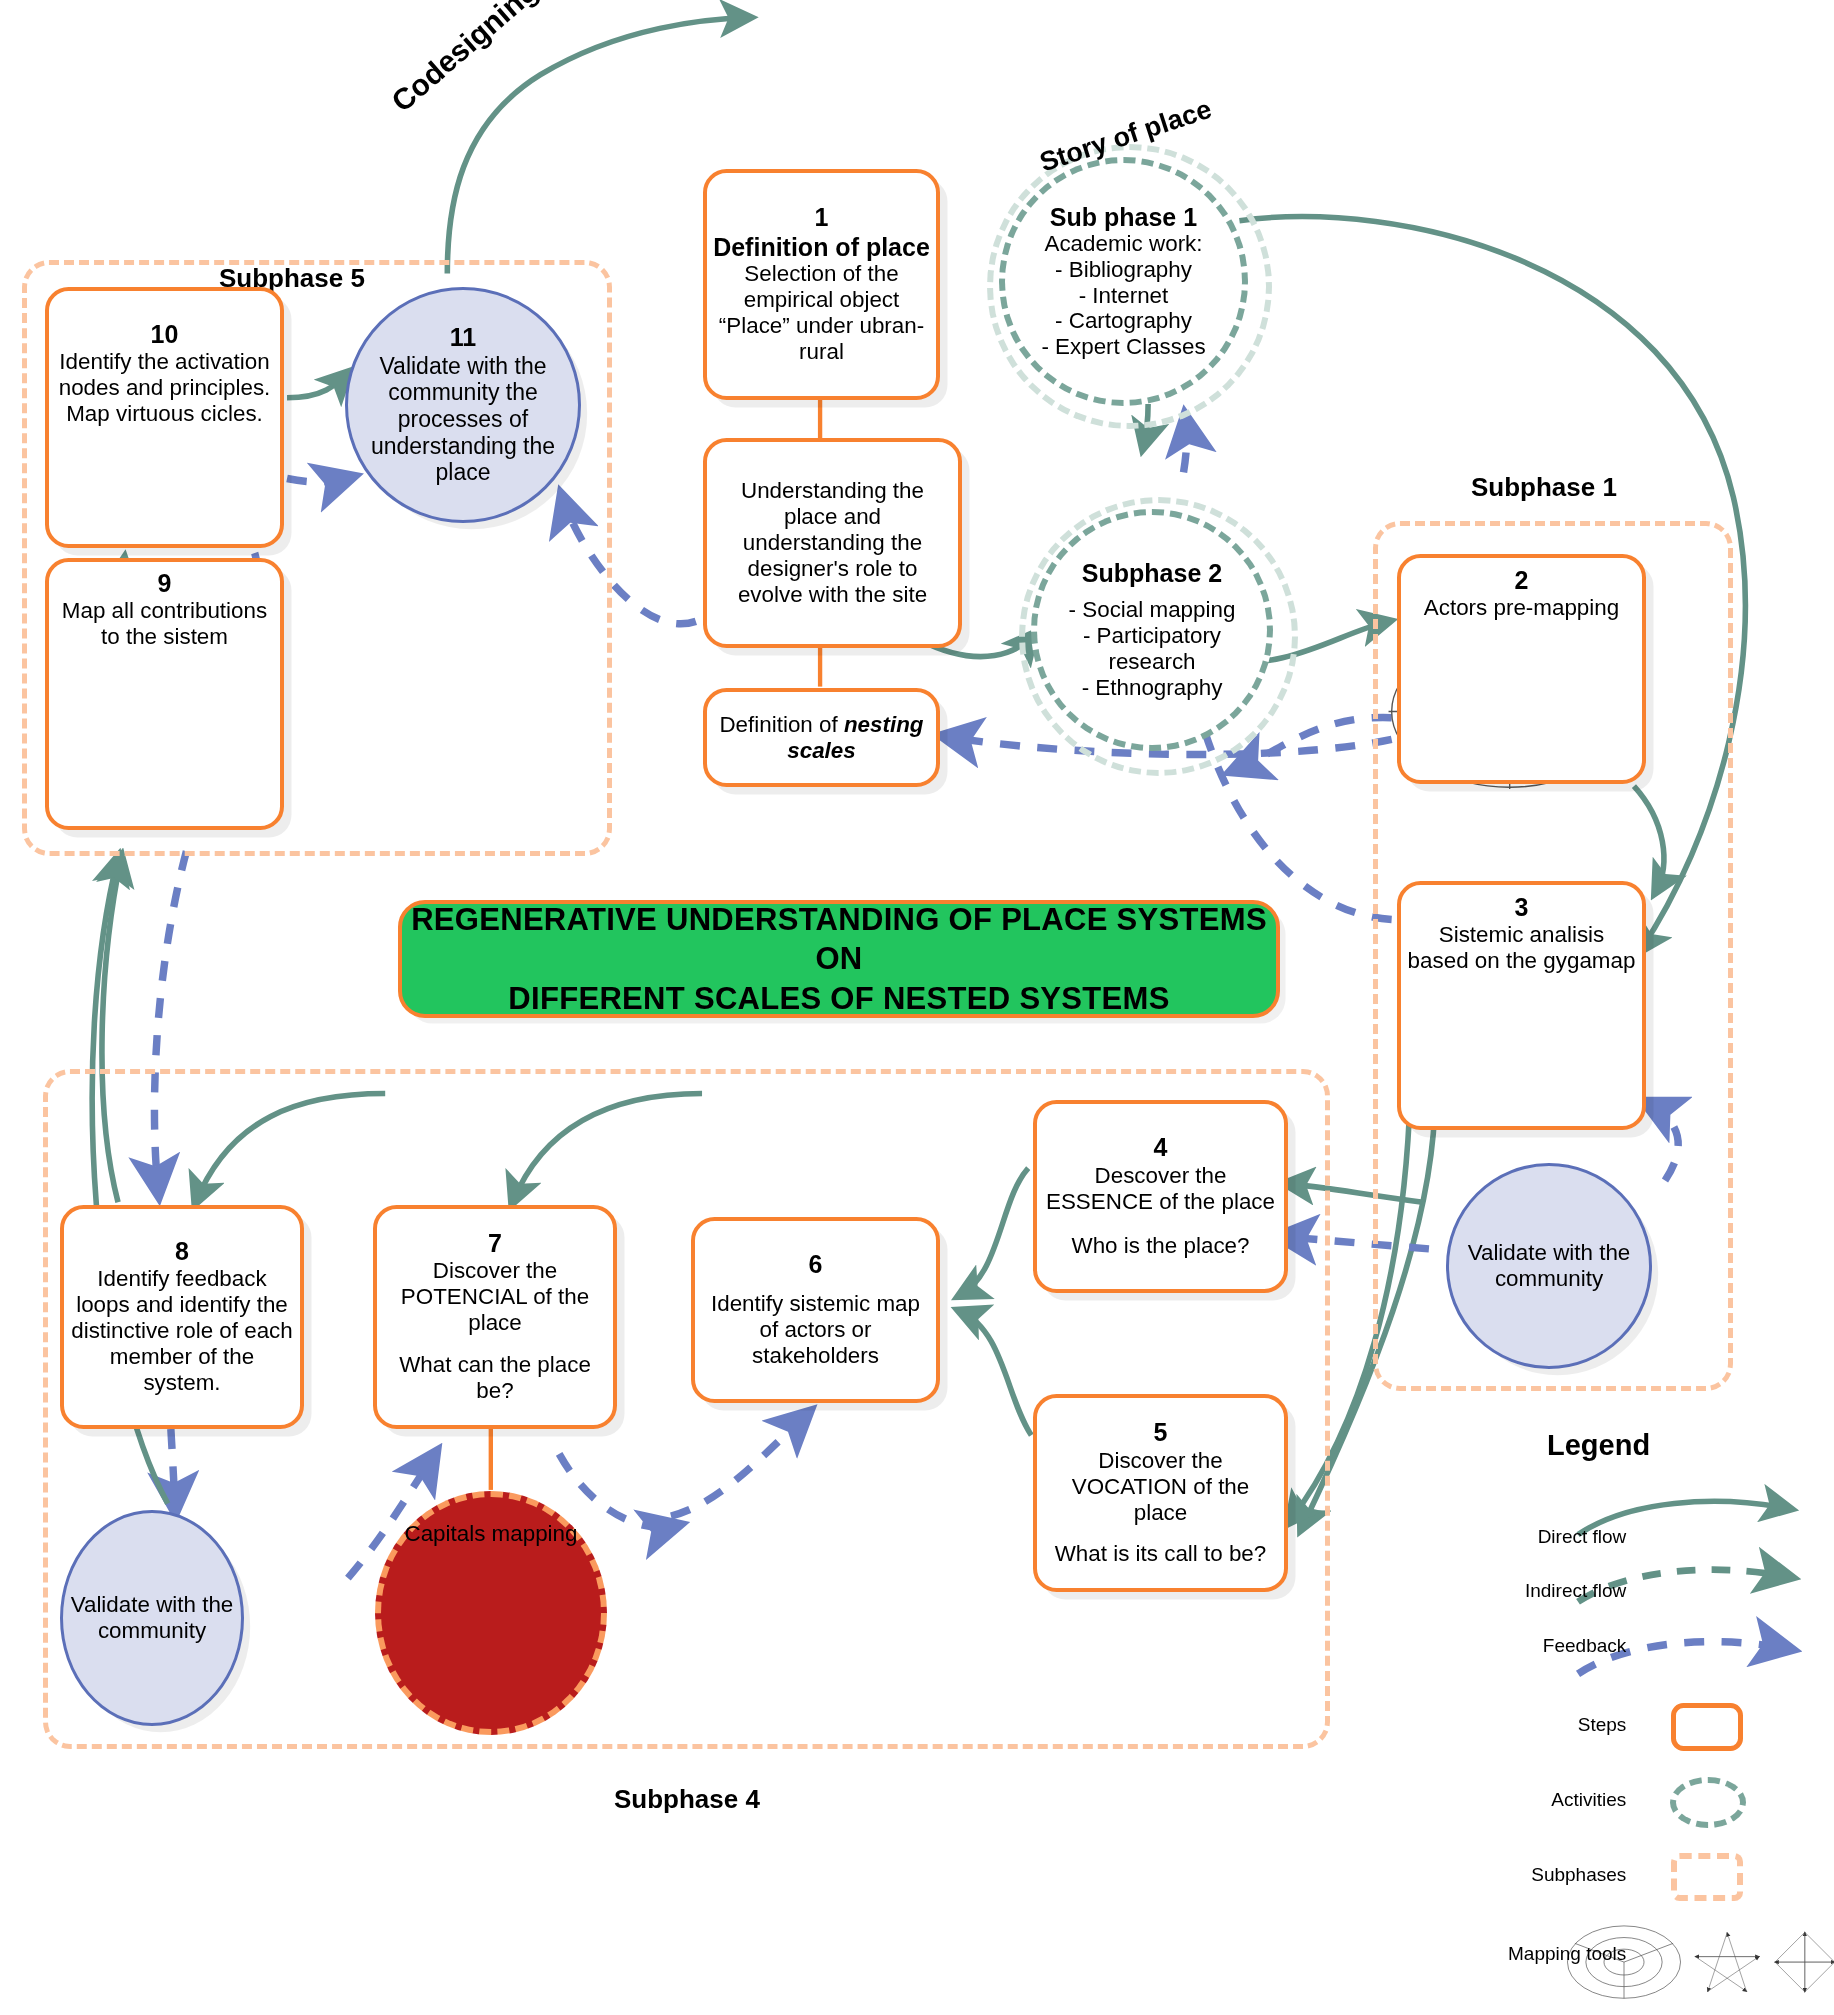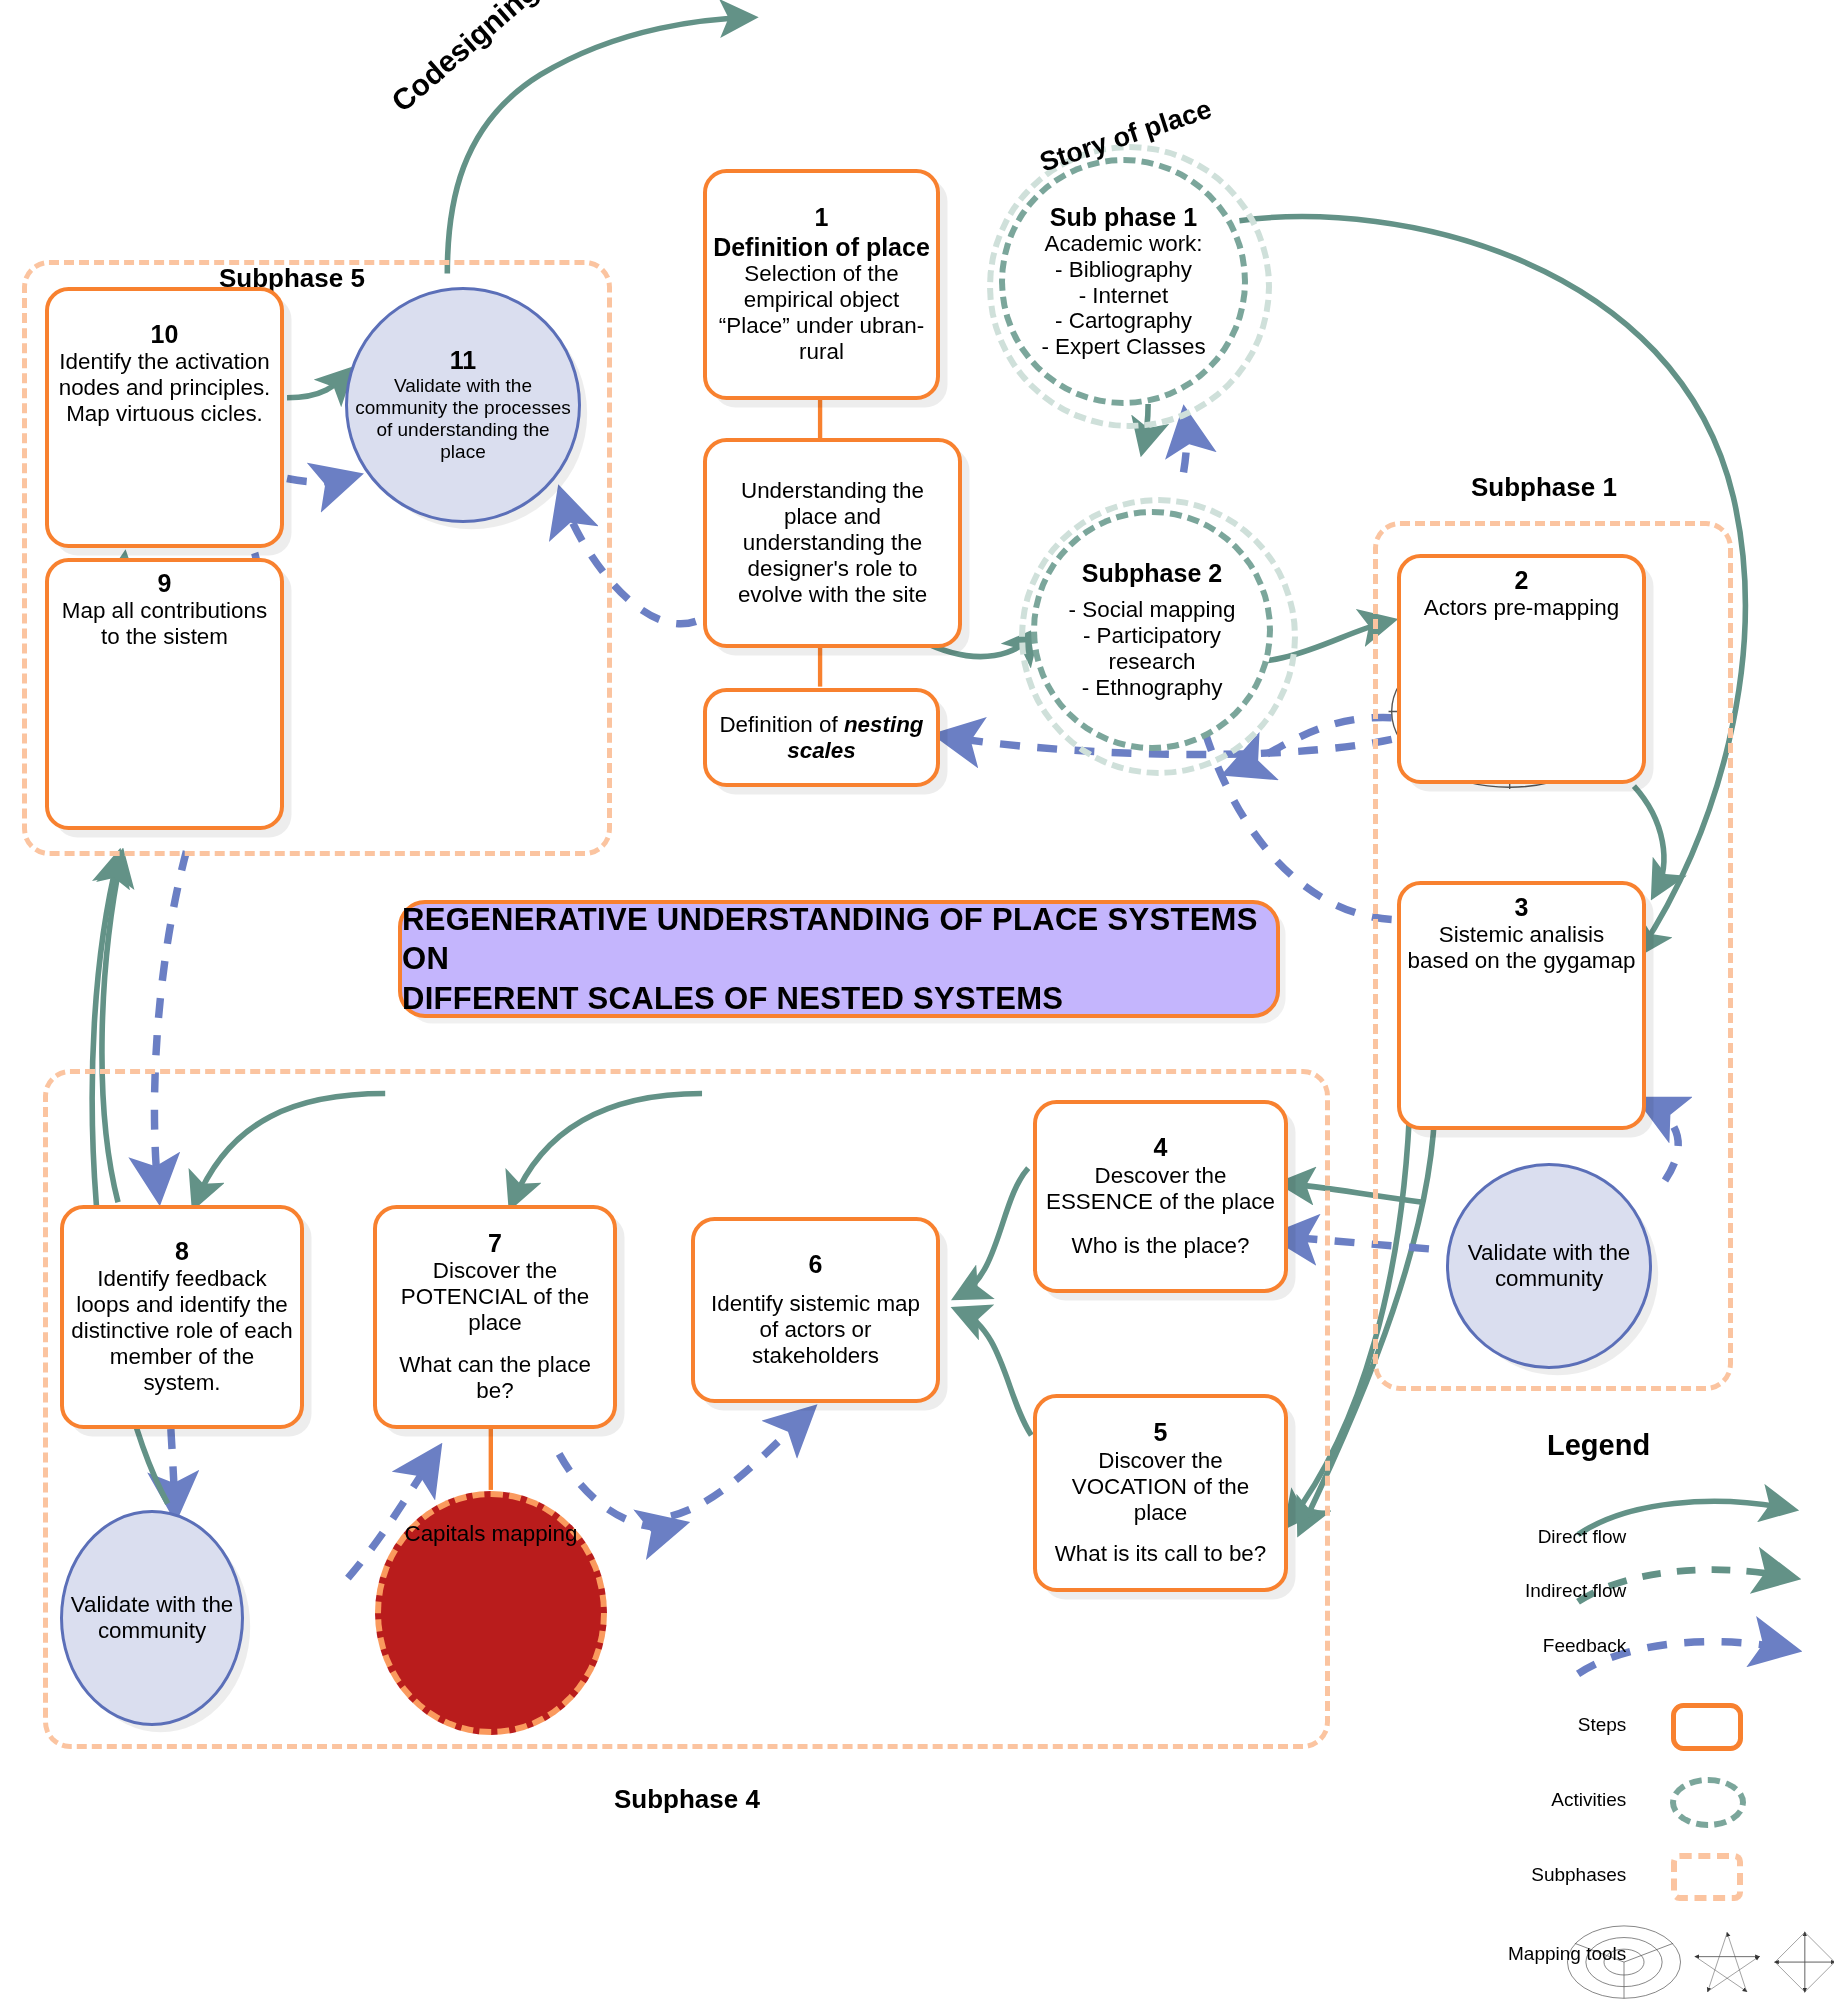--- a/index.html
+++ b/index.html
@@ -7,36 +7,36 @@
   #stage{position:relative;width:1834px;height:2015px;background:#fff;overflow:hidden;}
   #svg-layer{position:absolute;left:0;top:0;width:1834px;height:2015px;pointer-events:none;}
 
   
   .node{position:absolute;box-sizing:border-box;display:flex;flex-direction:column;
         align-items:center;justify-content:center;text-align:center;color:#000;}
   .step{background:#fff;border:4.3px solid #f8812f;border-radius:23.6px;
         box-shadow:8.7px 8.7px 0 -1.2px rgba(0,0,0,.07);}
   .num{font-weight:bold;font-size:25px;line-height:1.05;margin-bottom:2.5px;}
   .txt{font-size:22.4px;line-height:1.16;padding:0 6.2px;}
-  .txt.small{font-size:19px;}
+  .txt.small{font-size:23px;}
   .bold{font-weight:bold;font-style:italic;}
   .ttl{font-weight:bold;font-size:25px;line-height:1.12;}
 
   .community{background:#dadeef;border:3.7px solid #5b6fb8;border-radius:50%;
         box-shadow:8.7px 8.7px 0 -2.5px rgba(0,0,0,.07);}
   .activity{background:#fff;border:6.8px dashed #7ba69b;border-radius:50%;}
   .activity-outer{border:6.8px dashed #cfe0da;border-radius:50%;position:absolute;}
   .capitals{background:#b91c1c;border:6.8px dashed #fa9a5e;border-radius:50%;}
 
   .subphase-box{position:absolute;border:5px dashed #fbc4a0;border-radius:27px;box-sizing:border-box;}
   .subphase-label{position:absolute;font-weight:bold;font-size:26px;color:#000;white-space:nowrap;}
 
-  .banner{position:absolute;background:#c4b5fd;border:4.3px solid #f8812f;border-radius:27px;
+  .banner{position:absolute;background:#22c55e;border:4.3px solid #f8812f;border-radius:27px;
           box-sizing:border-box;display:flex;align-items:center;justify-content:center;
-          text-align:left;font-weight:bold;font-size:31px;line-height:1.28;letter-spacing:0.3px;
+          text-align:center;font-weight:bold;font-size:31px;line-height:1.28;letter-spacing:0.3px;
           box-shadow:7.5px 7.5px 0 -1.9px rgba(0,0,0,.06);}
 
   
   #legend{position:absolute;left:1423px;top:1429px;width:410px;height:584px;}
   .legend-title{position:absolute;left:124px;top:0;font-weight:bold;font-size:29px;}
   .legend-row{position:absolute;left:0;width:410px;height:56px;display:flex;align-items:center;}
   .legend-row .lbl{width:217px;text-align:right;font-size:19px;padding-right:13.7px;box-sizing:border-box;}
   .legend-row .art{width:186px;height:56px;position:relative;}
 
   .lg-step-box{position:absolute;left:31px;top:6.2px;width:72px;height:48px;

